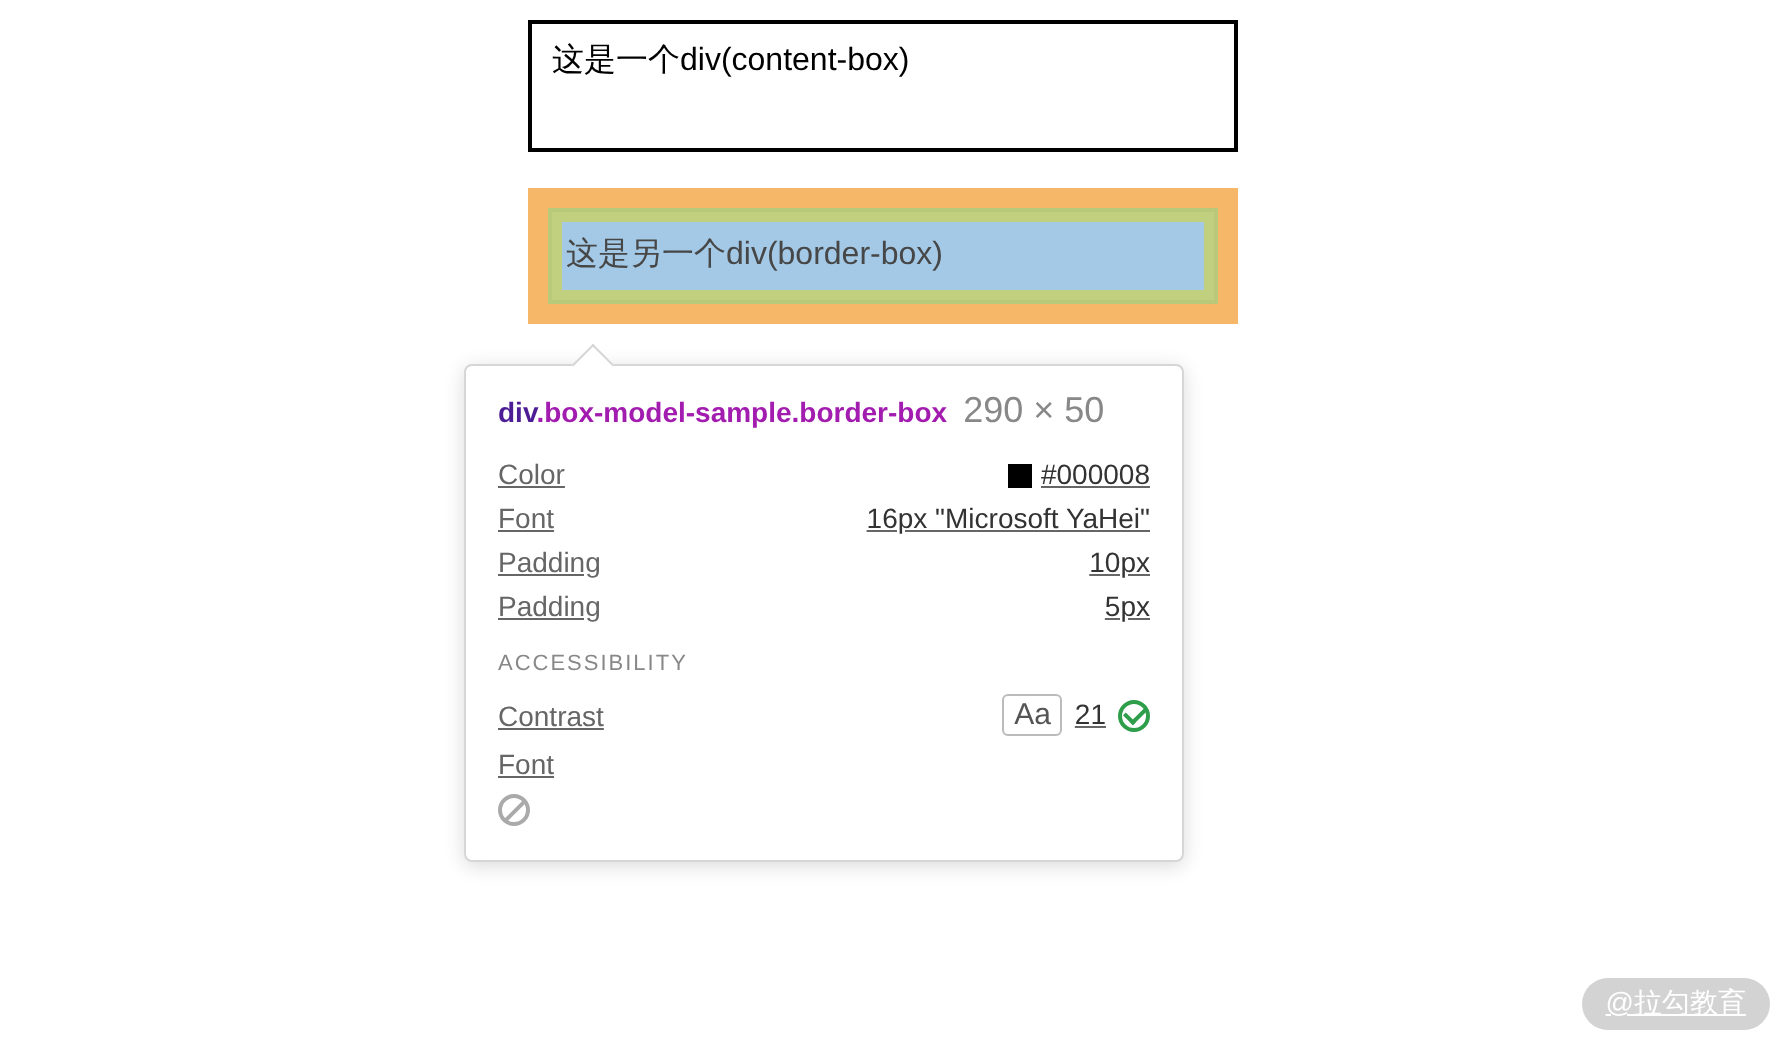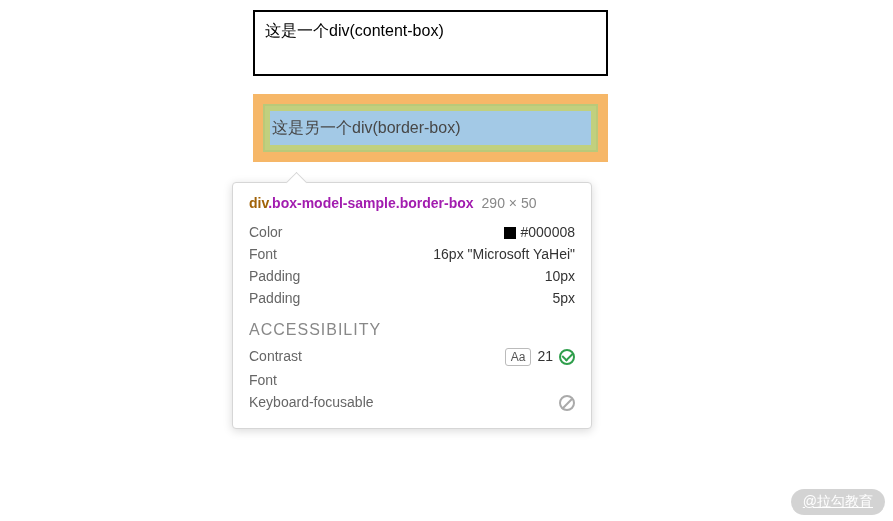--- a/index.html
+++ b/index.html
@@ -6,21 +6,21 @@
     body {
       margin: 0;
       width: 893px;
       height: 521px;
       background: #fff;
       font-family: "Microsoft YaHei", Arial, sans-serif;
       position: relative;
     }
     .stage {
       position: absolute;
-      left: 253px;
+      left: 264px;
       top: 0;
       width: 355px;
     }
     .box-model-sample {
       border: 2px solid #000;
       padding: 8px 10px;
       margin: 10px 0;
       font-size: 16px;
       line-height: 1.4;
       background: #fff;
@@ -72,54 +72,55 @@
       width: 14px;
       height: 14px;
       background: #fff;
       border-left: 1px solid #d6d6d6;
       border-top: 1px solid #d6d6d6;
       transform: rotate(45deg);
     }
     .tooltip-header {
       margin-bottom: 10px;
     }
-    .sel-tag { color: #a16207; font-weight: 600; }
+    .sel-tag { color: #4c1d95; font-weight: 600; }
     .sel-class { color: #a21caf; font-weight: 600; }
-    .sel-dim { color: #888; margin-left: 8px; font-size: 14px; }
+    .sel-dim { color: #888; margin-left: 8px; font-size: 18px; }
     .tooltip-row {
       display: flex;
       justify-content: space-between;
-      align-items: flex-start;
+      align-items: center;
       padding: 3px 0;
       font-size: 14px;
+      text-decoration: underline;
     }
     .tooltip-row .label { color: #666; }
     .tooltip-row .value { color: #333; }
     .color-swatch {
       display: inline-block;
       width: 12px;
       height: 12px;
       background: #000;
       margin-right: 4px;
       vertical-align: middle;
     }
     .section-title {
-      font-size: 16px;
+      font-size: 11px;
       letter-spacing: 1px;
       color: #888;
       margin-top: 12px;
       margin-bottom: 6px;
       font-weight: 500;
     }
     .aa-badge {
       display: inline-block;
       border: 1px solid #bbb;
       border-radius: 3px;
       padding: 1px 5px;
-      font-size: 12px;
+      font-size: 15px;
       color: #555;
       margin-right: 6px;
     }
     .check-icon {
       display: inline-flex;
       width: 16px;
       height: 16px;
       border: 2px solid #2e9e4b;
       border-radius: 50%;
       align-items: center;
@@ -218,20 +219,19 @@
     <span class="label">Contrast</span>
     <span class="value">
       <span class="aa-badge">Aa</span><span>21</span><span class="check-icon"></span>
     </span>
   </div>
   <div class="tooltip-row">
     <span class="label">Font</span>
     <span class="value"></span>
   </div>
   <div class="tooltip-row">
-    <span class="label">Keyboard-focusable</span>
     <span class="value">
       <span class="no-icon"></span>
     </span>
   </div>
 </div>
 
 <div class="watermark">@拉勾教育</div>
 
 </body></html>

